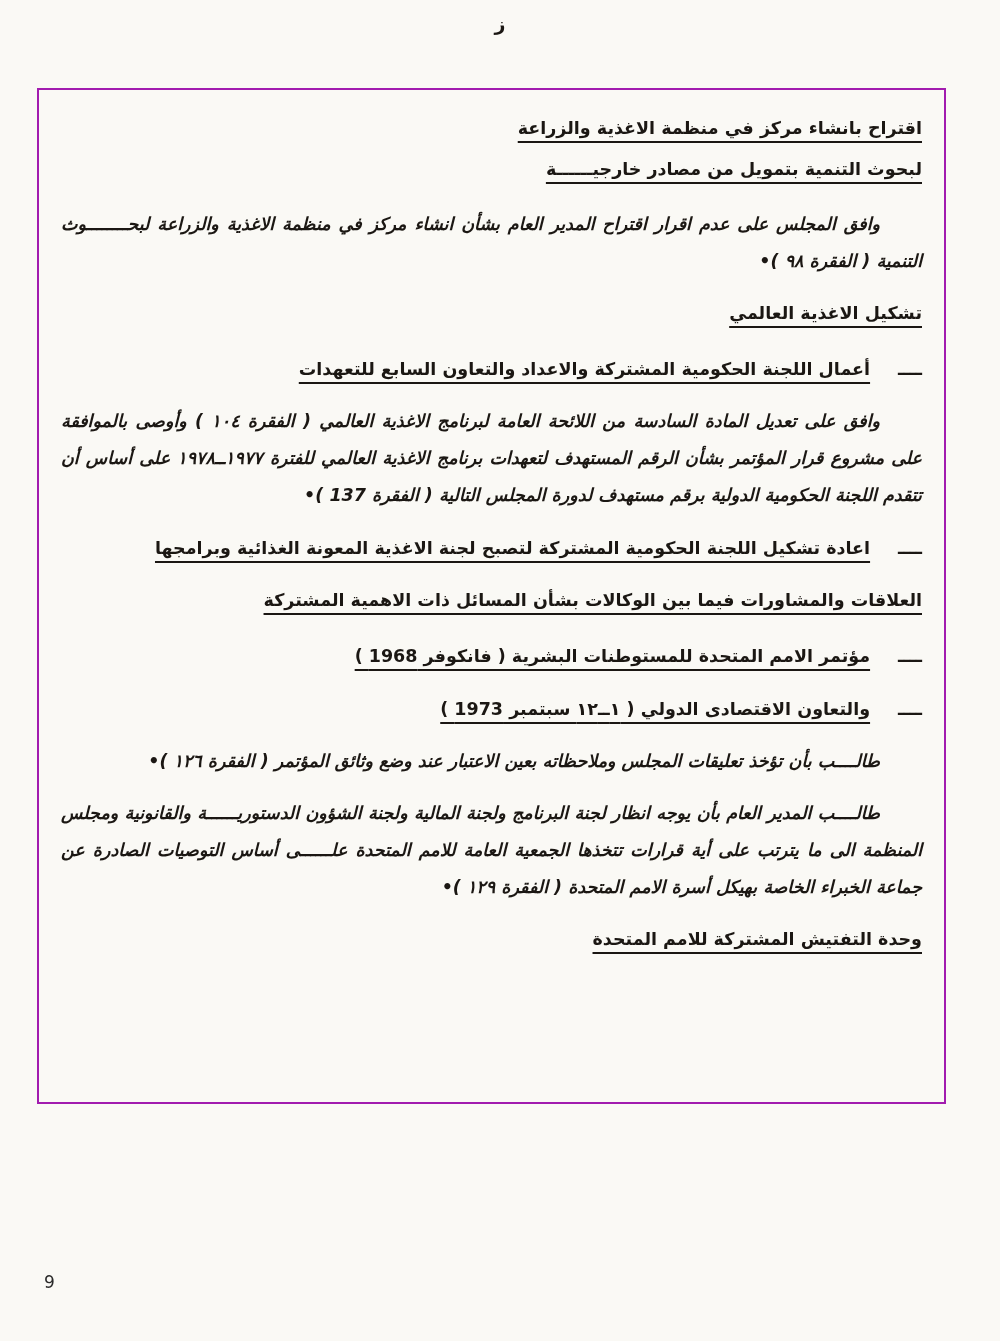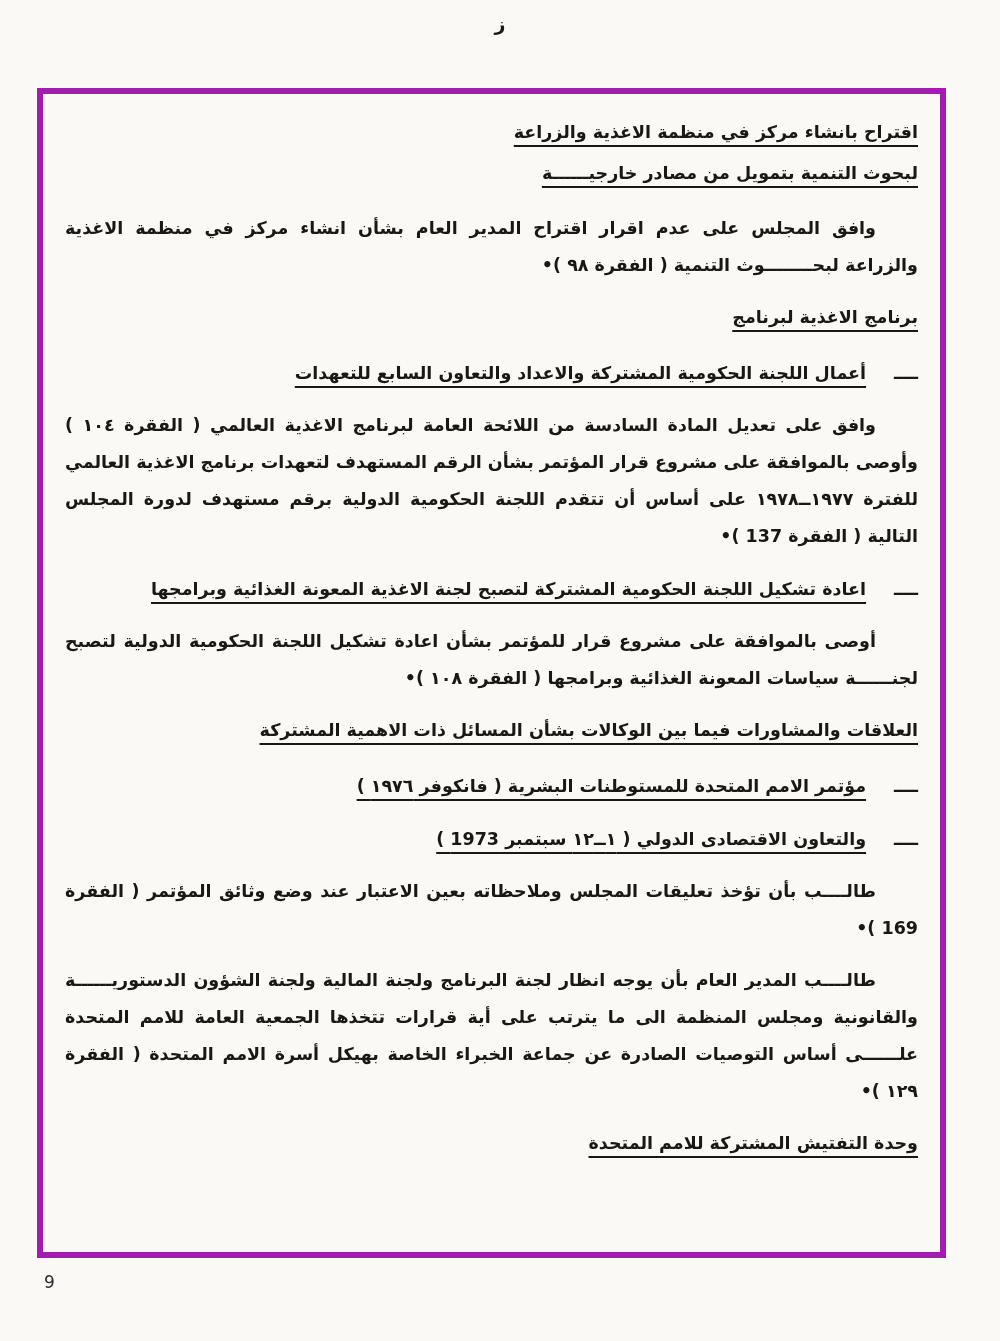--- a/index.html
+++ b/index.html
@@ -26,22 +26,22 @@
     text-align: center;
     font-size: 19px;
     font-weight: 700;
   }
 
   .frame {
     position: absolute;
     top: 88px;
     left: 37px;
     width: 909px;
-    height: 1170px;
-    border: 6px solid #a21caf;
+    height: 1016px;
+    border: 2px solid #a21caf;
     padding: 18px 22px 8px 18px;
     overflow: hidden;
   }
 
   .block {
     font-size: 17.5px;
     font-weight: 700;
     letter-spacing: 0.2px;
   }
 
@@ -56,20 +56,21 @@
     text-align: right;
     line-height: 41px;
     margin: 0 0 16px 0;
   }
 
   .para {
     text-align: justify;
     text-indent: 42px;
     line-height: 37px;
     margin: 0 0 15px 4px;
+    font-style: italic;
   }
 
   .heading {
     line-height: 37px;
     margin: 8px 0 18px 0;
   }
 
   .item {
     display: flex;
     align-items: flex-start;
@@ -99,58 +100,57 @@
 
   <div class="frame">
 
     <div class="block title">
       <div class="u">اقتراح بانشاء مركز في منظمة الاغذية والزراعة</div>
       <div class="u">لبحوث التنمية بتمويل من مصادر خارجيــــــة</div>
     </div>
 
     <p class="block para">وافق المجلس على عدم اقرار اقتراح المدير العام بشأن انشاء مركز في منظمة الاغذية والزراعة لبحــــــــوث التنمية ( الفقرة ٩٨ )•</p>
 
-    <div class="block heading u">برنامج الاغذية لبرنامج</div>
+    <div class="block heading u">تشكيل الاغذية العالمي</div>
 
     <div class="block item">
       <span class="dash">ــــ</span>
       <span class="itext">
         <div class="u">أعمال اللجنة الحكومية المشتركة والاعداد والتعاون السابع للتعهدات</div>
       </span>
     </div>
 
     <p class="block para">وافق على تعديل المادة السادسة من اللائحة العامة لبرنامج الاغذية العالمي ( الفقرة ١٠٤ ) وأوصى بالموافقة على مشروع قرار المؤتمر بشأن الرقم المستهدف لتعهدات برنامج الاغذية العالمي للفترة ١٩٧٧ــ١٩٧٨ على أساس أن تتقدم اللجنة الحكومية الدولية برقم مستهدف لدورة المجلس التالية ( الفقرة 137 )•</p>
 
     <div class="block item">
       <span class="dash">ــــ</span>
       <span class="itext">
         <div class="u">اعادة تشكيل اللجنة الحكومية المشتركة لتصبح لجنة الاغذية المعونة الغذائية وبرامجها</div>
       </span>
     </div>
 
-    <p class="block para">أوصى بالموافقة على مشروع قرار للمؤتمر بشأن اعادة تشكيل اللجنة الحكومية الدولية لتصبح لجنــــــة سياسات المعونة الغذائية وبرامجها ( الفقرة ١٠٨ )•</p>
 
     <div class="block heading u">العلاقات والمشاورات فيما بين الوكالات بشأن المسائل ذات الاهمية المشتركة</div>
 
     <div class="block item">
       <span class="dash">ــــ</span>
       <span class="itext">
-        <div class="u">مؤتمر الامم المتحدة للمستوطنات البشرية ( فانكوفر ١٩٧٦ )</div>
+        <div class="u">مؤتمر الامم المتحدة للمستوطنات البشرية ( فانكوفر 1968 )</div>
       </span>
     </div>
 
 
     <div class="block item">
       <span class="dash">ــــ</span>
       <span class="itext">
         <div class="u">والتعاون الاقتصادى الدولي ( ١ــ١٢ سبتمبر 1973 )</div>
       </span>
     </div>
 
-    <p class="block para">طالــــب بأن تؤخذ تعليقات المجلس وملاحظاته بعين الاعتبار عند وضع وثائق المؤتمر ( الفقرة 169 )•</p>
+    <p class="block para">طالــــب بأن تؤخذ تعليقات المجلس وملاحظاته بعين الاعتبار عند وضع وثائق المؤتمر ( الفقرة ١٢٦ )•</p>
 
     <p class="block para">طالــــب المدير العام بأن يوجه انظار لجنة البرنامج ولجنة المالية ولجنة الشؤون الدستوريــــــة والقانونية ومجلس المنظمة الى ما يترتب على أية قرارات تتخذها الجمعية العامة للامم المتحدة علــــــى أساس التوصيات الصادرة عن جماعة الخبراء الخاصة بهيكل أسرة الامم المتحدة ( الفقرة ١٢٩ )•</p>
 
     <div class="block heading u">وحدة التفتيش المشتركة للامم المتحدة</div>
 
   </div>
 
   <div class="page-number">9</div>
 
 </div>

